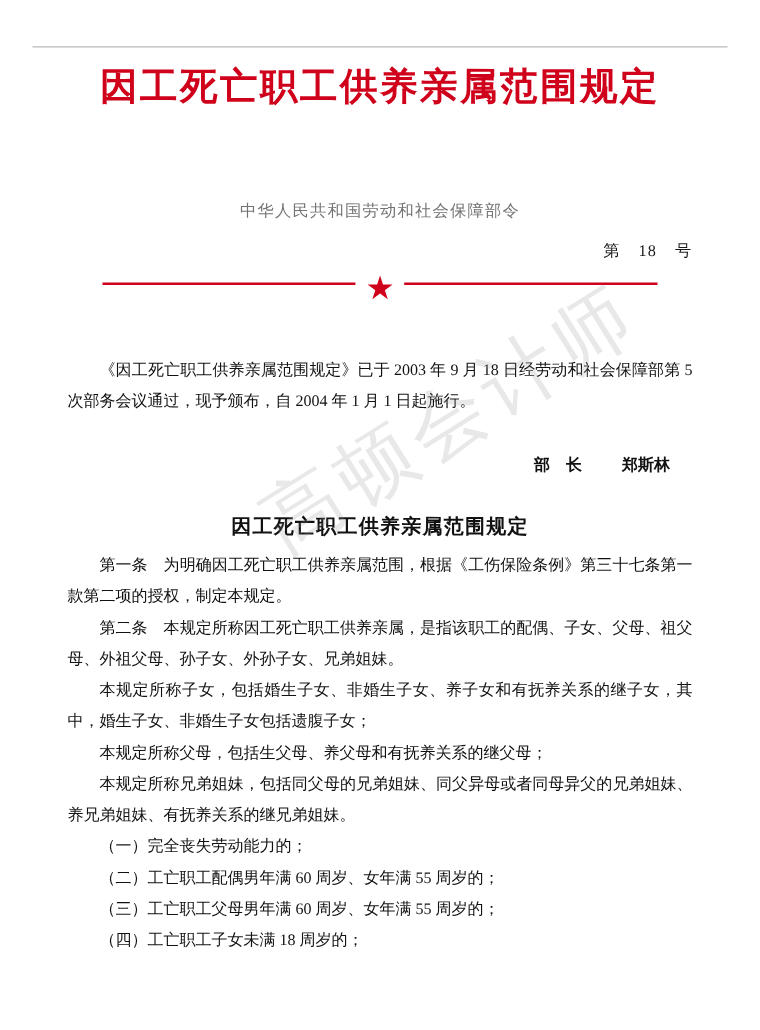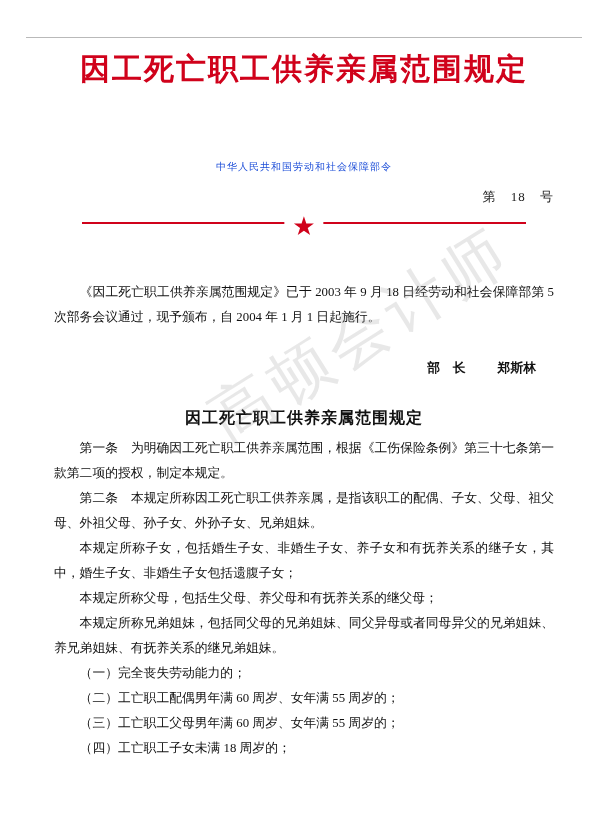--- a/index.html
+++ b/index.html
@@ -40,22 +40,22 @@
     color: #d0021b;
     font-size: 30px;
     font-weight: bold;
     letter-spacing: 2px;
     font-family: "Liberation Serif", "DejaVu Serif", serif;
   }
   
   .issuer {
     margin-top: 70px;
     text-align: center;
-    font-size: 10px;
-    color: #1d4ed8;
+    font-size: 13px;
+    color: #737373;
     letter-spacing: 1px;
   }
   .order-line {
     margin-top: 14px;
     text-align: right;
     font-size: 13px;
     letter-spacing: 1px;
   }
   .order-line .num {
     display: inline-block;

